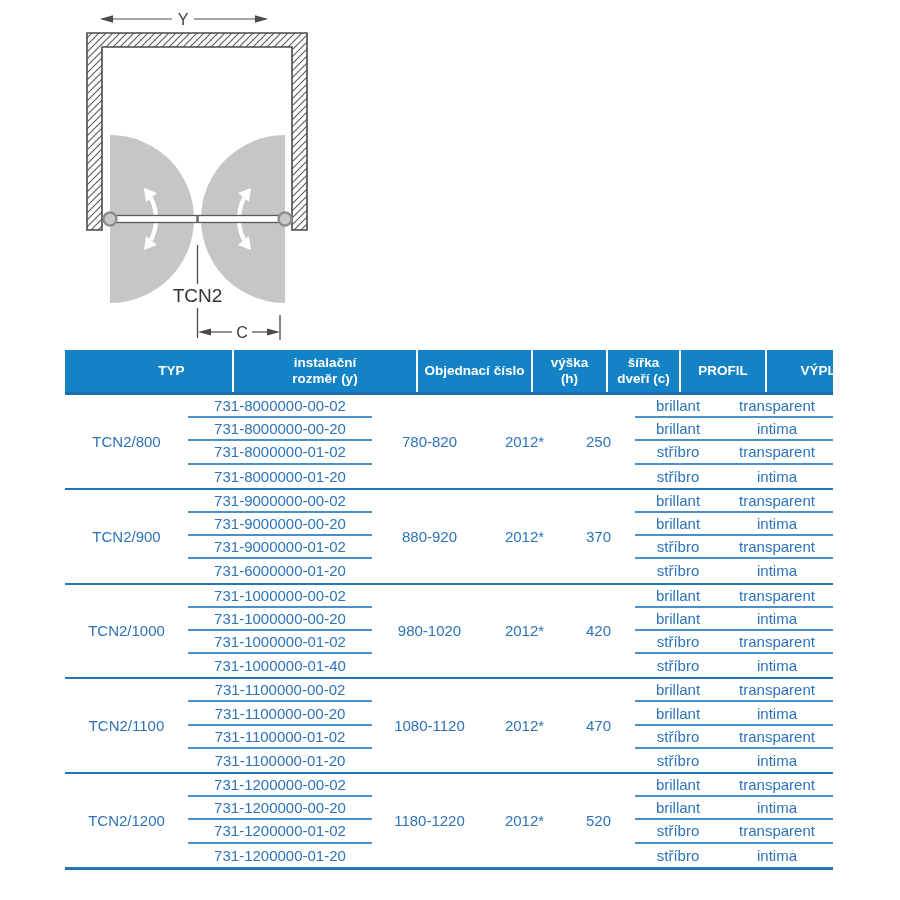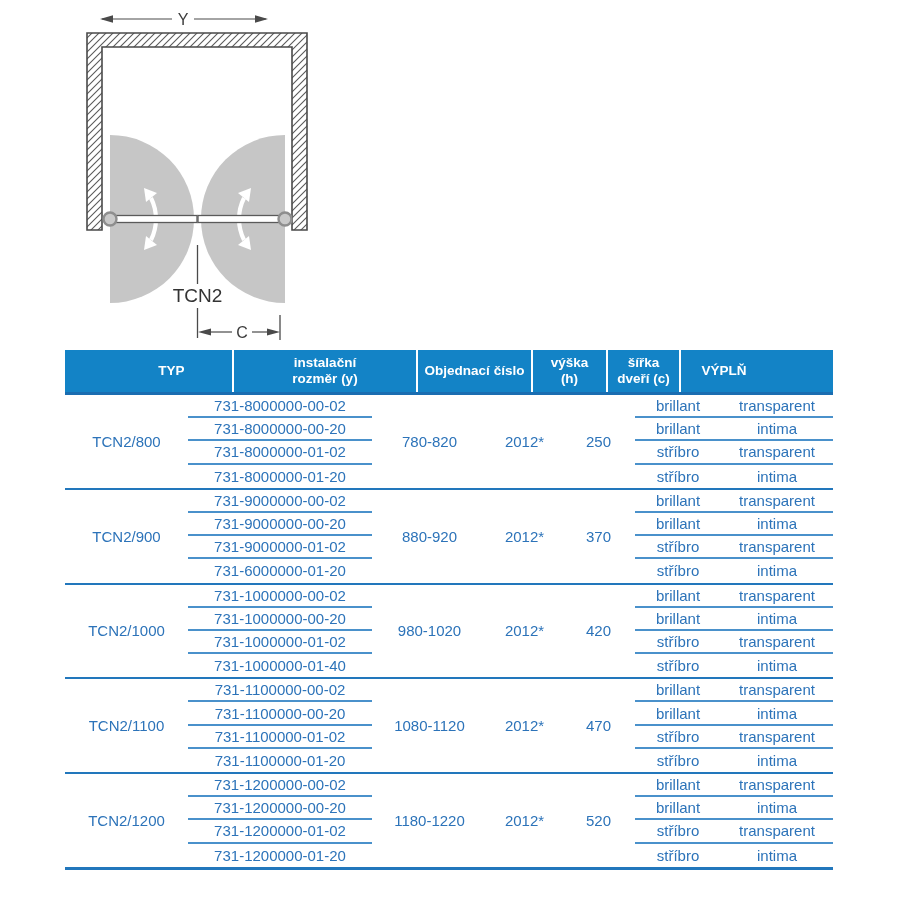--- a/index.html
+++ b/index.html
@@ -117,20 +117,23 @@
     </div>
     <div class="hc">
       <span>výška</span>
       <span>(h)</span>
     </div>
     <div class="hc">
       <span>šířka</span>
       <span>dveří (c)</span>
     </div>
     <div class="hc">
+      <span>PROFIL</span>
+    </div>
+    <div class="hc">
       <span>VÝPLŇ</span>
     </div>
   </div>
   <div class="tbody" id="tbody">
   <div class="group">
     <div class="cell typ">TCN2/800</div>
     <div class="cell order r1 sep">731-8000000-00-02</div>
     <div class="cell order r2 sep">731-8000000-00-20</div>
     <div class="cell order r3 sep">731-8000000-01-02</div>
     <div class="cell order r4">731-8000000-01-20</div>

